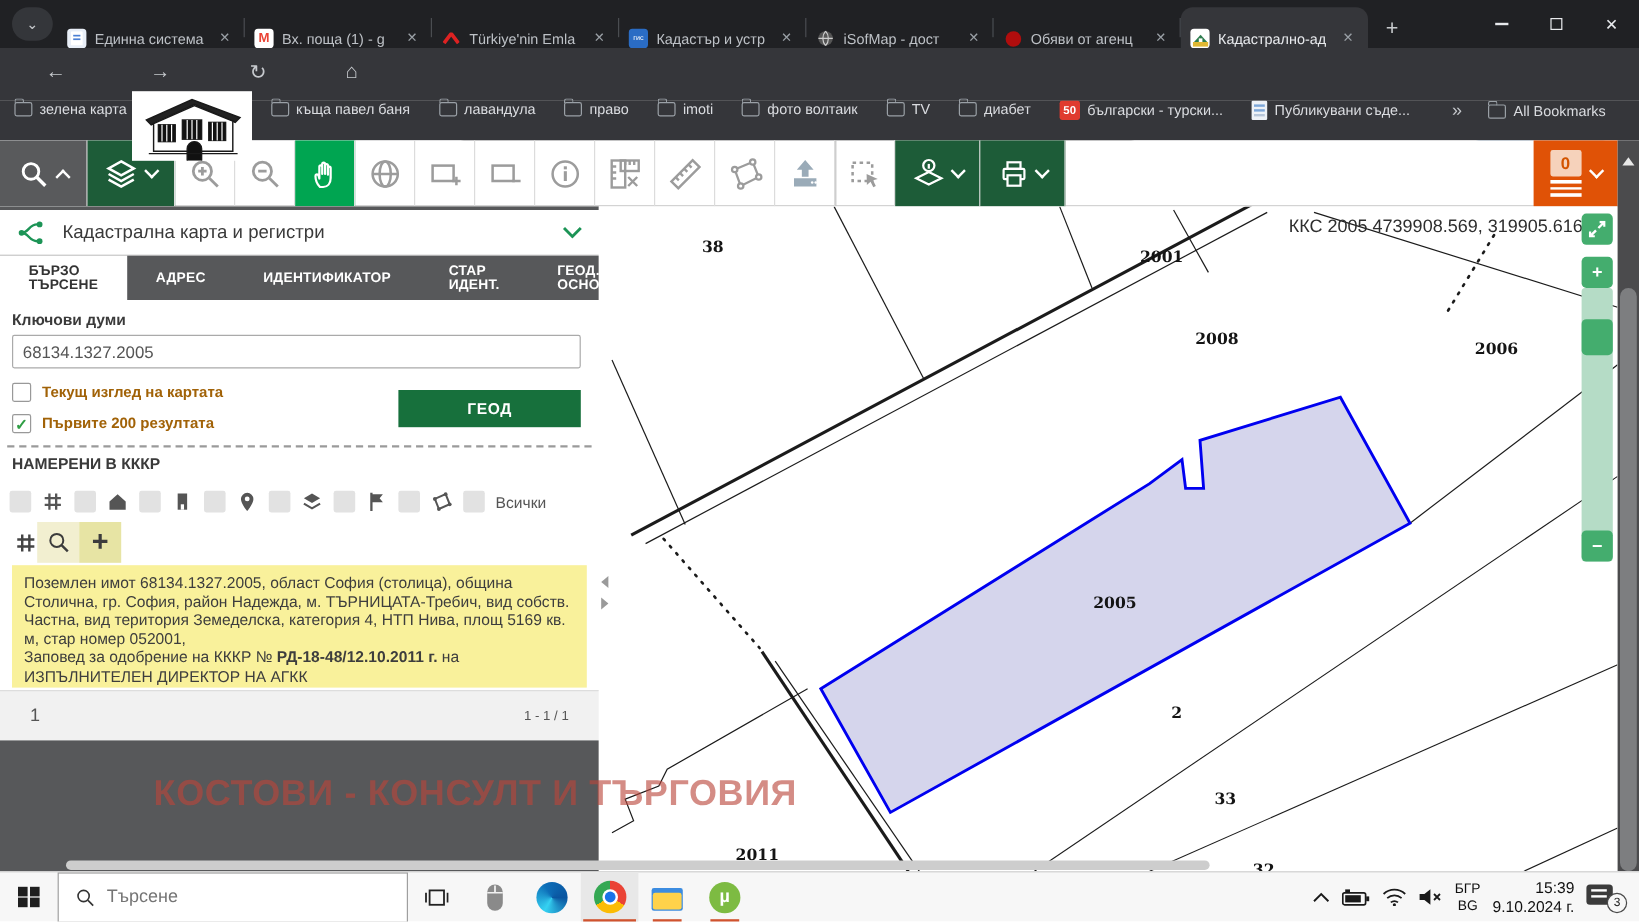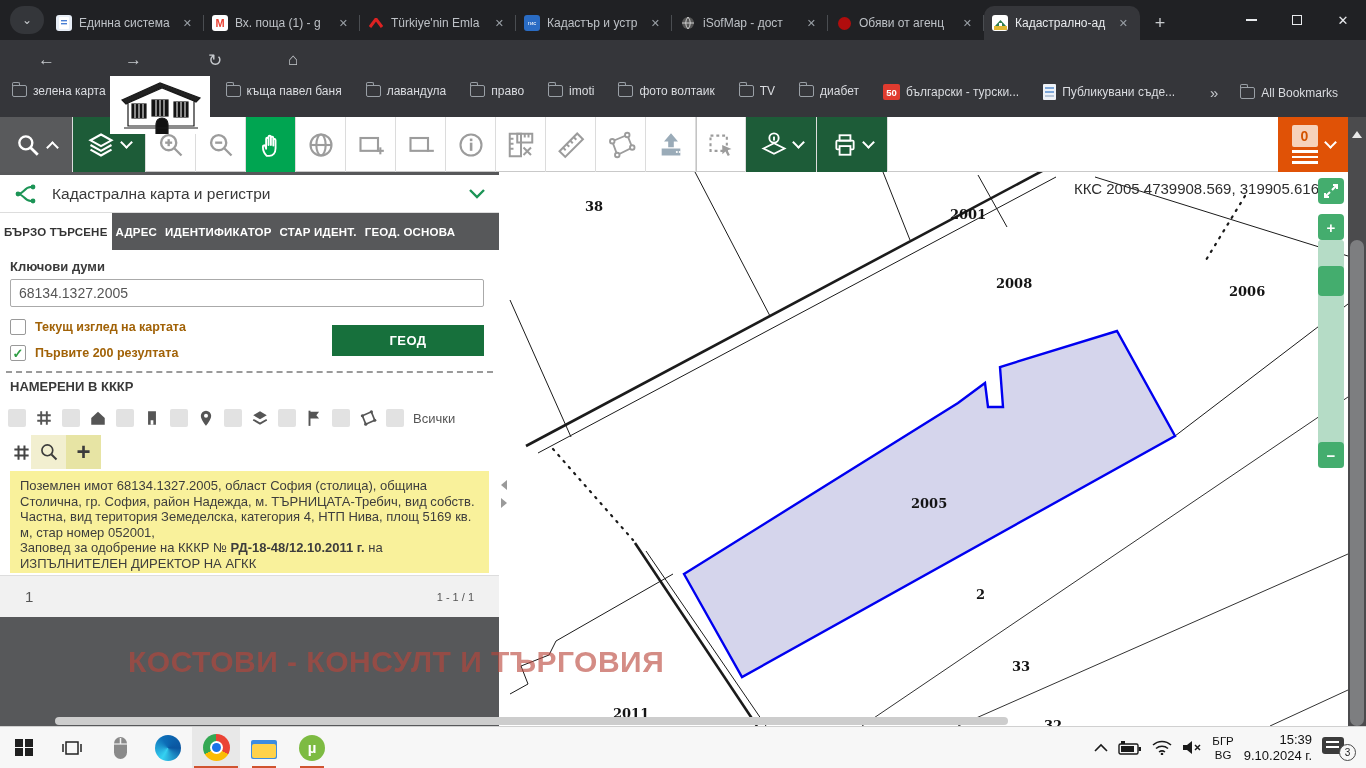--- a/index.html
+++ b/index.html
@@ -3,21 +3,21 @@
 <meta charset="utf-8">
 <style>
   *{box-sizing:border-box;margin:0;padding:0}
   html,body{width:1366px;height:768px;overflow:hidden}
   body{font-family:"Liberation Sans",sans-serif;position:relative;background:#fff}
   .abs{position:absolute}
   .fx{display:flex;align-items:center}
   
   #tabbar{left:0;top:0;width:1366px;height:40px;background:#202124;display:flex;align-items:flex-end}
   .tabsearch{width:34px;height:28px;margin:6px 4px 6px 10px;border-radius:14px;background:#34363a;color:#c7cacd;display:flex;align-items:center;justify-content:center;font-size:12px;align-self:center}
-  .tab{width:156px;height:34px;display:flex;align-items:center;gap:7px;padding:0 8px;color:#bdc1c6;font-size:12px;position:relative}
+  .tab{width:156px;height:34px;display:flex;align-items:flex-end;gap:7px;padding:0 8px;color:#bdc1c6;font-size:12px;position:relative}
   .tab .sep{position:absolute;right:0;top:9px;width:1px;height:16px;background:#4a4d51}
   .tab.active{background:#35363a;border-radius:10px 10px 0 0;color:#e8eaed;height:34px}
   .tab .lbl{flex:1;white-space:nowrap;overflow:hidden}
   .tab .x{color:#9aa0a6;font-size:11px;padding:2px 4px;border-radius:8px}
   .fav{width:16px;height:16px;flex:0 0 16px;display:flex;align-items:center;justify-content:center;font-size:9px;border-radius:3px}
   .newtab{width:28px;height:28px;color:#c7cacd;font-size:18px;display:flex;align-items:center;justify-content:center;margin:0 4px 3px 6px}
   .wctl{margin-left:auto;display:flex;height:40px}
   .wctl div{width:46px;height:40px;display:flex;align-items:center;justify-content:center;color:#e8eaed;font-size:13px}
   .maxbox{width:10px;height:10px;border:1.2px solid #e8eaed}
   .minbar{width:11px;height:1.5px;background:#e8eaed}
@@ -44,21 +44,21 @@
   .chv{width:9px;height:9px;border-right:2.4px solid #fff;border-bottom:2.4px solid #fff;transform:rotate(45deg);margin-top:-4px}
   .chvup{transform:rotate(-135deg);margin-top:6px}
   #orangebtn{left:1278px;top:117px;width:70px;height:55px;background:#e05206;display:flex;align-items:center;justify-content:center;gap:8px}
   #orangebtn .num{width:26px;height:22px;background:#f6d2bb;color:#d35400;font-size:14px;font-weight:bold;display:flex;align-items:center;justify-content:center;border-radius:2px}
   #orangebtn .lines i{display:block;width:26px;height:2.5px;background:#fff;margin-top:3px}
   
   #sidebar{left:0;top:172px;width:499px;height:554px;background:#fff;border-top:3px solid #57585a}
   #sbhead{position:absolute;left:0;top:0;width:499px;height:38px;background:#fff;border-bottom:1px solid #ddd;display:flex;align-items:center;padding:0 14px;gap:14px}
   #sbhead .ttl{font-size:15.5px;color:#3a3a3a;flex:1}
   #sbtabs{position:absolute;left:0;top:38px;width:499px;height:37px;background:#57585a;display:flex;align-items:stretch}
-  .stab{color:#fff;font-size:11.5px;font-weight:bold;display:flex;align-items:center;padding:0 4px;letter-spacing:.2px}
+  .stab{color:#fff;font-size:11.5px;font-weight:bold;display:flex;align-items:center;padding:0 24px;letter-spacing:.2px}
   .stab.active{background:#fff;color:#333}
   .sblabel{font-weight:bold;font-size:13px;color:#3a3a3a}
   #kwinput{position:absolute;left:10px;top:104px;width:474px;height:28px;border:1px solid #aaa;border-radius:2px;font-size:14px;color:#555;padding:0 8px;font-family:"Liberation Sans",sans-serif}
   .cbox{width:16px;height:16px;border:1px solid #999;background:#fff;border-radius:2px;display:flex;align-items:center;justify-content:center;font-size:13px;color:#2f9e44;font-weight:bold}
   .cblbl{font-size:12.5px;font-weight:bold;color:#a16207;margin-left:9px}
   #btnsearch{position:absolute;left:332px;top:150px;width:152px;height:31px;background:#17703c;color:#fff;font-weight:bold;font-size:13px;display:flex;align-items:center;justify-content:center;letter-spacing:.5px}
   #sbdivider{position:absolute;left:6px;top:196px;width:487px;border-top:2px dashed #9a9a9a}
   .fsq{width:18px;height:18px;background:#e2e2e2;border-radius:2px}
   #resrow{position:absolute;left:0;top:260px;width:499px;height:34px;background:#fff;display:flex;align-items:center}
   #resrow .t{font-size:13.5px;color:#3c3c3c;margin-left:10px;flex:1;white-space:nowrap;overflow:hidden}
@@ -646,20 +646,27 @@
 
 <div id="taskbar" class="abs">
   <div class="tbtn">
       <span class="winlogo">
         <i></i>
         <i></i>
         <i></i>
         <i></i>
       </span>
     </div>
+  <div id="tsearch">
+    <svg width="16" height="16" viewBox="0 0 24 24">
+        <circle cx="10" cy="10" r="7" stroke="#333" stroke-width="2" fill="none"></circle>
+        <line x1="15.5" y1="15.5" x2="22" y2="22" stroke="#333" stroke-width="2"></line>
+      </svg>
+    <input readonly="" placeholder="Търсене" style="">
+  </div>
   <div class="tbtn">
       <svg width="20" height="20" viewBox="0 0 20 20">
         <g stroke="#222" stroke-width="1.5" fill="none">
           <rect x="4" y="4" width="12" height="12"></rect>
           <line x1="1" y1="6" x2="1" y2="14"></line>
           <line x1="19" y1="6" x2="19" y2="14"></line>
         </g>
       </svg>
     </div>
   <div class="tbtn">

